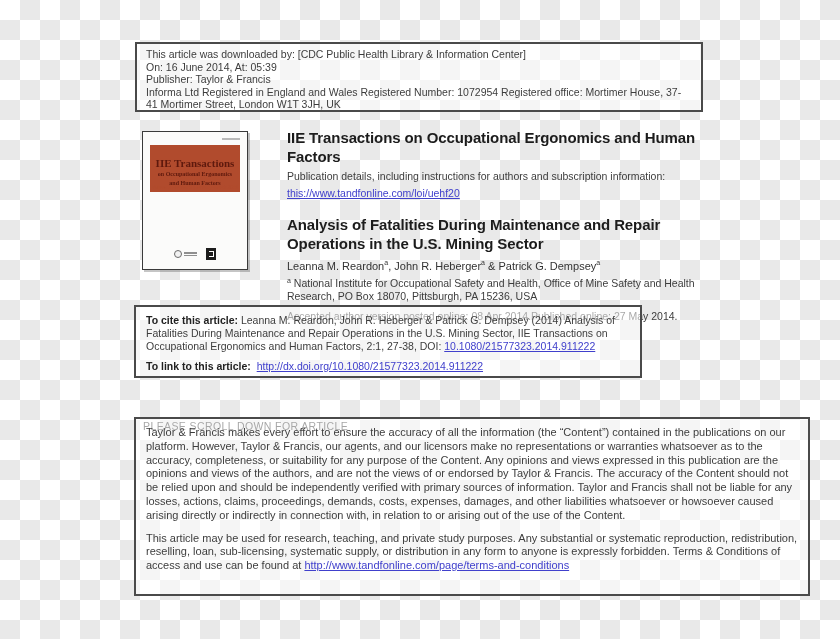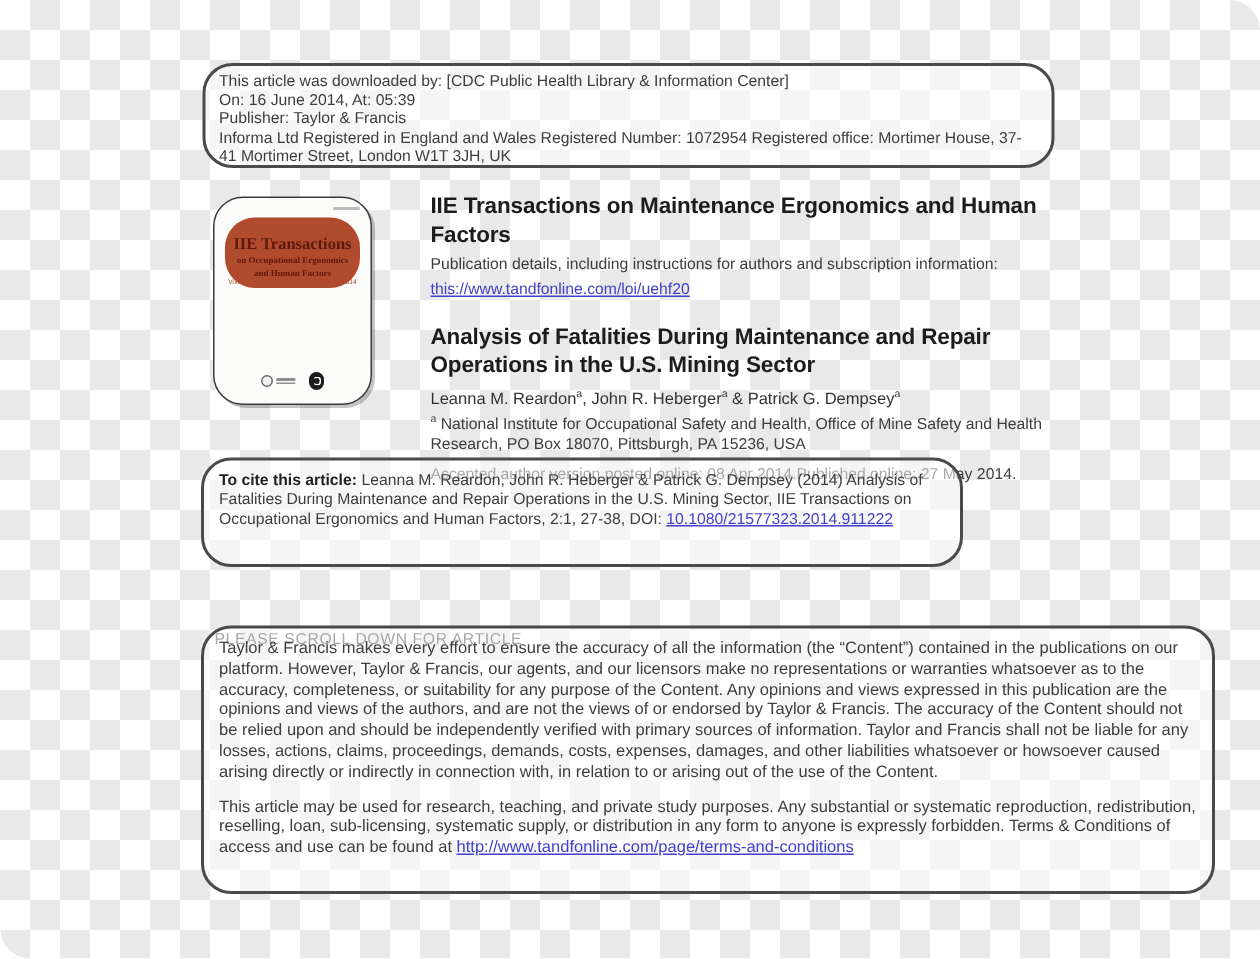--- a/index.html
+++ b/index.html
@@ -1,15 +1,15 @@
 <!DOCTYPE html>
 <html style="--accent: #b14b2d; --link: #4040cc;"><head>
 <meta charset="utf-8">
 <style>
-  * { margin: 0; padding: 0; box-sizing: border-box; border-radius: 20px; }
+  * { margin: 0; padding: 0; box-sizing: border-box; }
   html, body { width: 840px; height: 639px; }
   body {
     font-family: "Liberation Sans", sans-serif;
     color: #3d3d3d;
   }
   .canvas {
     position: relative;
     width: 840px;
     height: 639px;
     overflow: hidden;
@@ -141,37 +141,38 @@
             <div class="ln"></div>
         </div>
       </div>
       <div class="iie-logo">
         <div class="inner"></div>
       </div>
     </div>
   </div>
 
   <div class="pubcol">
-    <div class="journal-title">IIE Transactions on Maintenance Ergonomics and Human Factors</div>
+    <div class="journal-title">IIE Transactions on Occupational Ergonomics and Human Factors</div>
     <div class="pub-details">Publication details, including instructions for authors and subscription information:</div>
     <a class="link journal-link">this://www.tandfonline.com/loi/uehf20</a>
 
     <div class="article-title">Analysis of Fatalities During Maintenance and Repair Operations in the U.S. Mining Sector</div>
 
     <div class="authors">
       <span><span>Leanna M. Reardon</span><sup>a</sup></span><span>, </span><span><span>John R. Heberger</span><sup>a</sup></span><span> &amp; </span><span><span>Patrick G. Dempsey</span><sup>a</sup></span>
     </div>
 
     <div class="affiliation"><sup>a</sup><span> National Institute for Occupational Safety and Health, Office of Mine Safety and Health Research, PO Box 18070, Pittsburgh, PA 15236, USA</span></div>
 
     <div class="pub-dates">Accepted author version posted online: 08 Apr 2014.Published online: 27 May 2014.</div>
   </div>
 
   <div class="box cite-box">
     <div class="p1"><b>To cite this article:</b><span> Leanna M. Reardon, John R. Heberger &amp; Patrick G. Dempsey (2014) Analysis of Fatalities During Maintenance and Repair Operations in the U.S. Mining Sector, IIE Transactions on Occupational Ergonomics and Human Factors, 2:1, 27-38, DOI: </span><a class="link">10.1080/21577323.2014.911222</a></div>
+    <div class="p2"><b>To link to this article:</b>&nbsp; <a class="link">http://dx.doi.org/10.1080/21577323.2014.911222</a></div>
   </div>
 
   <div class="scroll-note">PLEASE SCROLL DOWN FOR ARTICLE</div>
 
   <div class="box disclaimer-box">
     <div class="p1">Taylor &amp; Francis makes every effort to ensure the accuracy of all the information (the “Content”) contained in the publications on our platform. However, Taylor &amp; Francis, our agents, and our licensors make no representations or warranties whatsoever as to the accuracy, completeness, or suitability for any purpose of the Content. Any opinions and views expressed in this publication are the opinions and views of the authors, and are not the views of or endorsed by Taylor &amp; Francis. The accuracy of the Content should not be relied upon and should be independently verified with primary sources of information. Taylor and Francis shall not be liable for any losses, actions, claims, proceedings, demands, costs, expenses, damages, and other liabilities whatsoever or howsoever caused arising directly or indirectly in connection with, in relation to or arising out of the use of the Content.</div>
     <div class="p2"><span>This article may be used for research, teaching, and private study purposes. Any substantial or systematic reproduction, redistribution, reselling, loan, sub-licensing, systematic supply, or distribution in any form to anyone is expressly forbidden. Terms &amp; Conditions of access and use can be found at </span><a class="link">http://www.tandfonline.com/page/terms-and-conditions</a></div>
   </div>
 
 </div>

